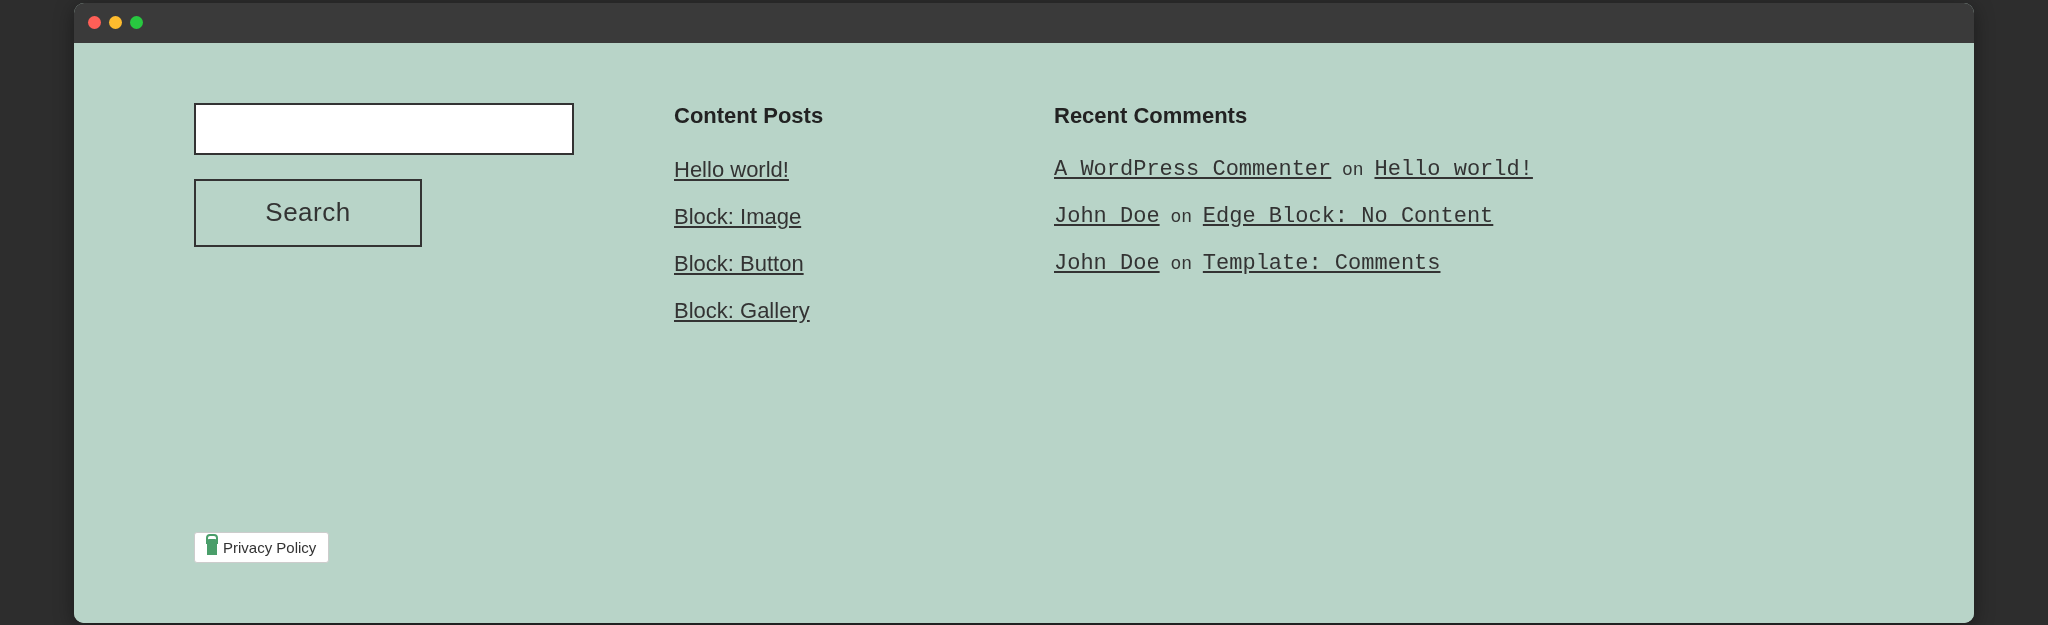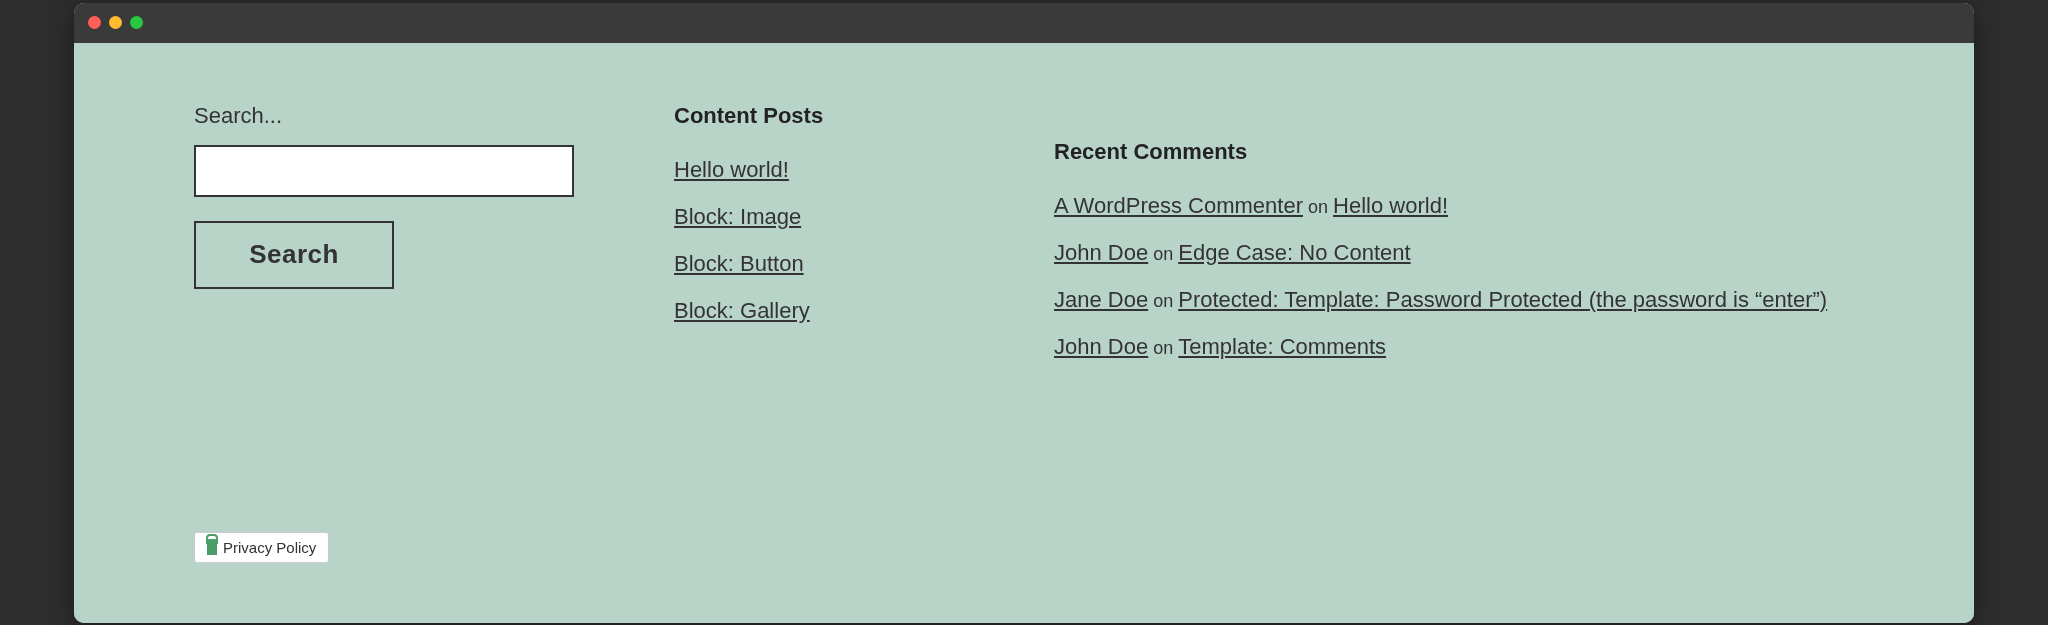--- a/index.html
+++ b/index.html
@@ -77,28 +77,28 @@
       border: 2px solid #333;
       background: #fff;
       font-size: 16px;
       padding: 0 12px;
       outline: none;
       display: block;
       margin-bottom: 24px;
     }
 
     .search-button {
-      width: 200px;
+      width: 228px;
       height: 68px;
       border: 2.5px solid #333;
       background: transparent;
       font-size: 26px;
       color: #333;
       cursor: pointer;
-      font-weight: 700;
+      font-weight: 400;
       letter-spacing: 0.5px;
       text-align: center;
     }
 
     
     .recent-posts {
       flex: 0 0 380px;
       padding-right: 60px;
     }
 
@@ -120,34 +120,34 @@
     .comment-list li a {
       color: #333;
       text-decoration: underline;
       font-size: 22px;
       line-height: 1.5;
     }
 
     
     .recent-comments {
       flex: 1;
-      margin-top: 36px;
     }
 
     .comment-list {
       list-style: none;
       display: flex;
       flex-direction: column;
       gap: 14px;
     }
 
     .comment-list li {
       font-size: 18px;
       color: #333;
       line-height: 1.6;
+      font-family: Liberation Mono, monospace;
     }
 
     .comment-list li span {
       color: #333;
     }
 
     
     .footer {
       margin-top: 60px;
       display: flex;
@@ -195,21 +195,20 @@
   <div class="titlebar">
     <div class="traffic-light tl-red"></div>
     <div class="traffic-light tl-yellow"></div>
     <div class="traffic-light tl-green"></div>
   </div>
 
   <div class="content">
     <div class="main-area">
 
       <div class="search-widget">
-        <div class="search-label">Search...</div>
         <input class="search-input" type="text" style="">
         <button class="search-button">Search</button>
       </div>
 
       <div class="recent-posts">
         <div class="widget-title">Content Posts</div>
         <ul class="post-list">
           <li>
             <a href="#">Hello world!</a>
           </li>
@@ -229,26 +228,21 @@
         <div class="widget-title">Recent Comments</div>
         <ul class="comment-list">
           <li>
             <a href="#">A WordPress Commenter</a>
             <span> on </span>
             <a href="#">Hello world!</a>
           </li>
           <li>
             <a href="#">John Doe</a>
             <span> on </span>
-            <a href="#">Edge Case: No Content</a>
-          </li>
-          <li>
-            <a href="#">Jane Doe</a>
-            <span> on </span>
-            <a href="#">Protected: Template: Password Protected (the password is “enter”)</a>
+            <a href="#">Edge Block: No Content</a>
           </li>
           <li>
             <a href="#">John Doe</a>
             <span> on </span>
             <a href="#">Template: Comments</a>
           </li>
         </ul>
       </div>
 
     </div>

